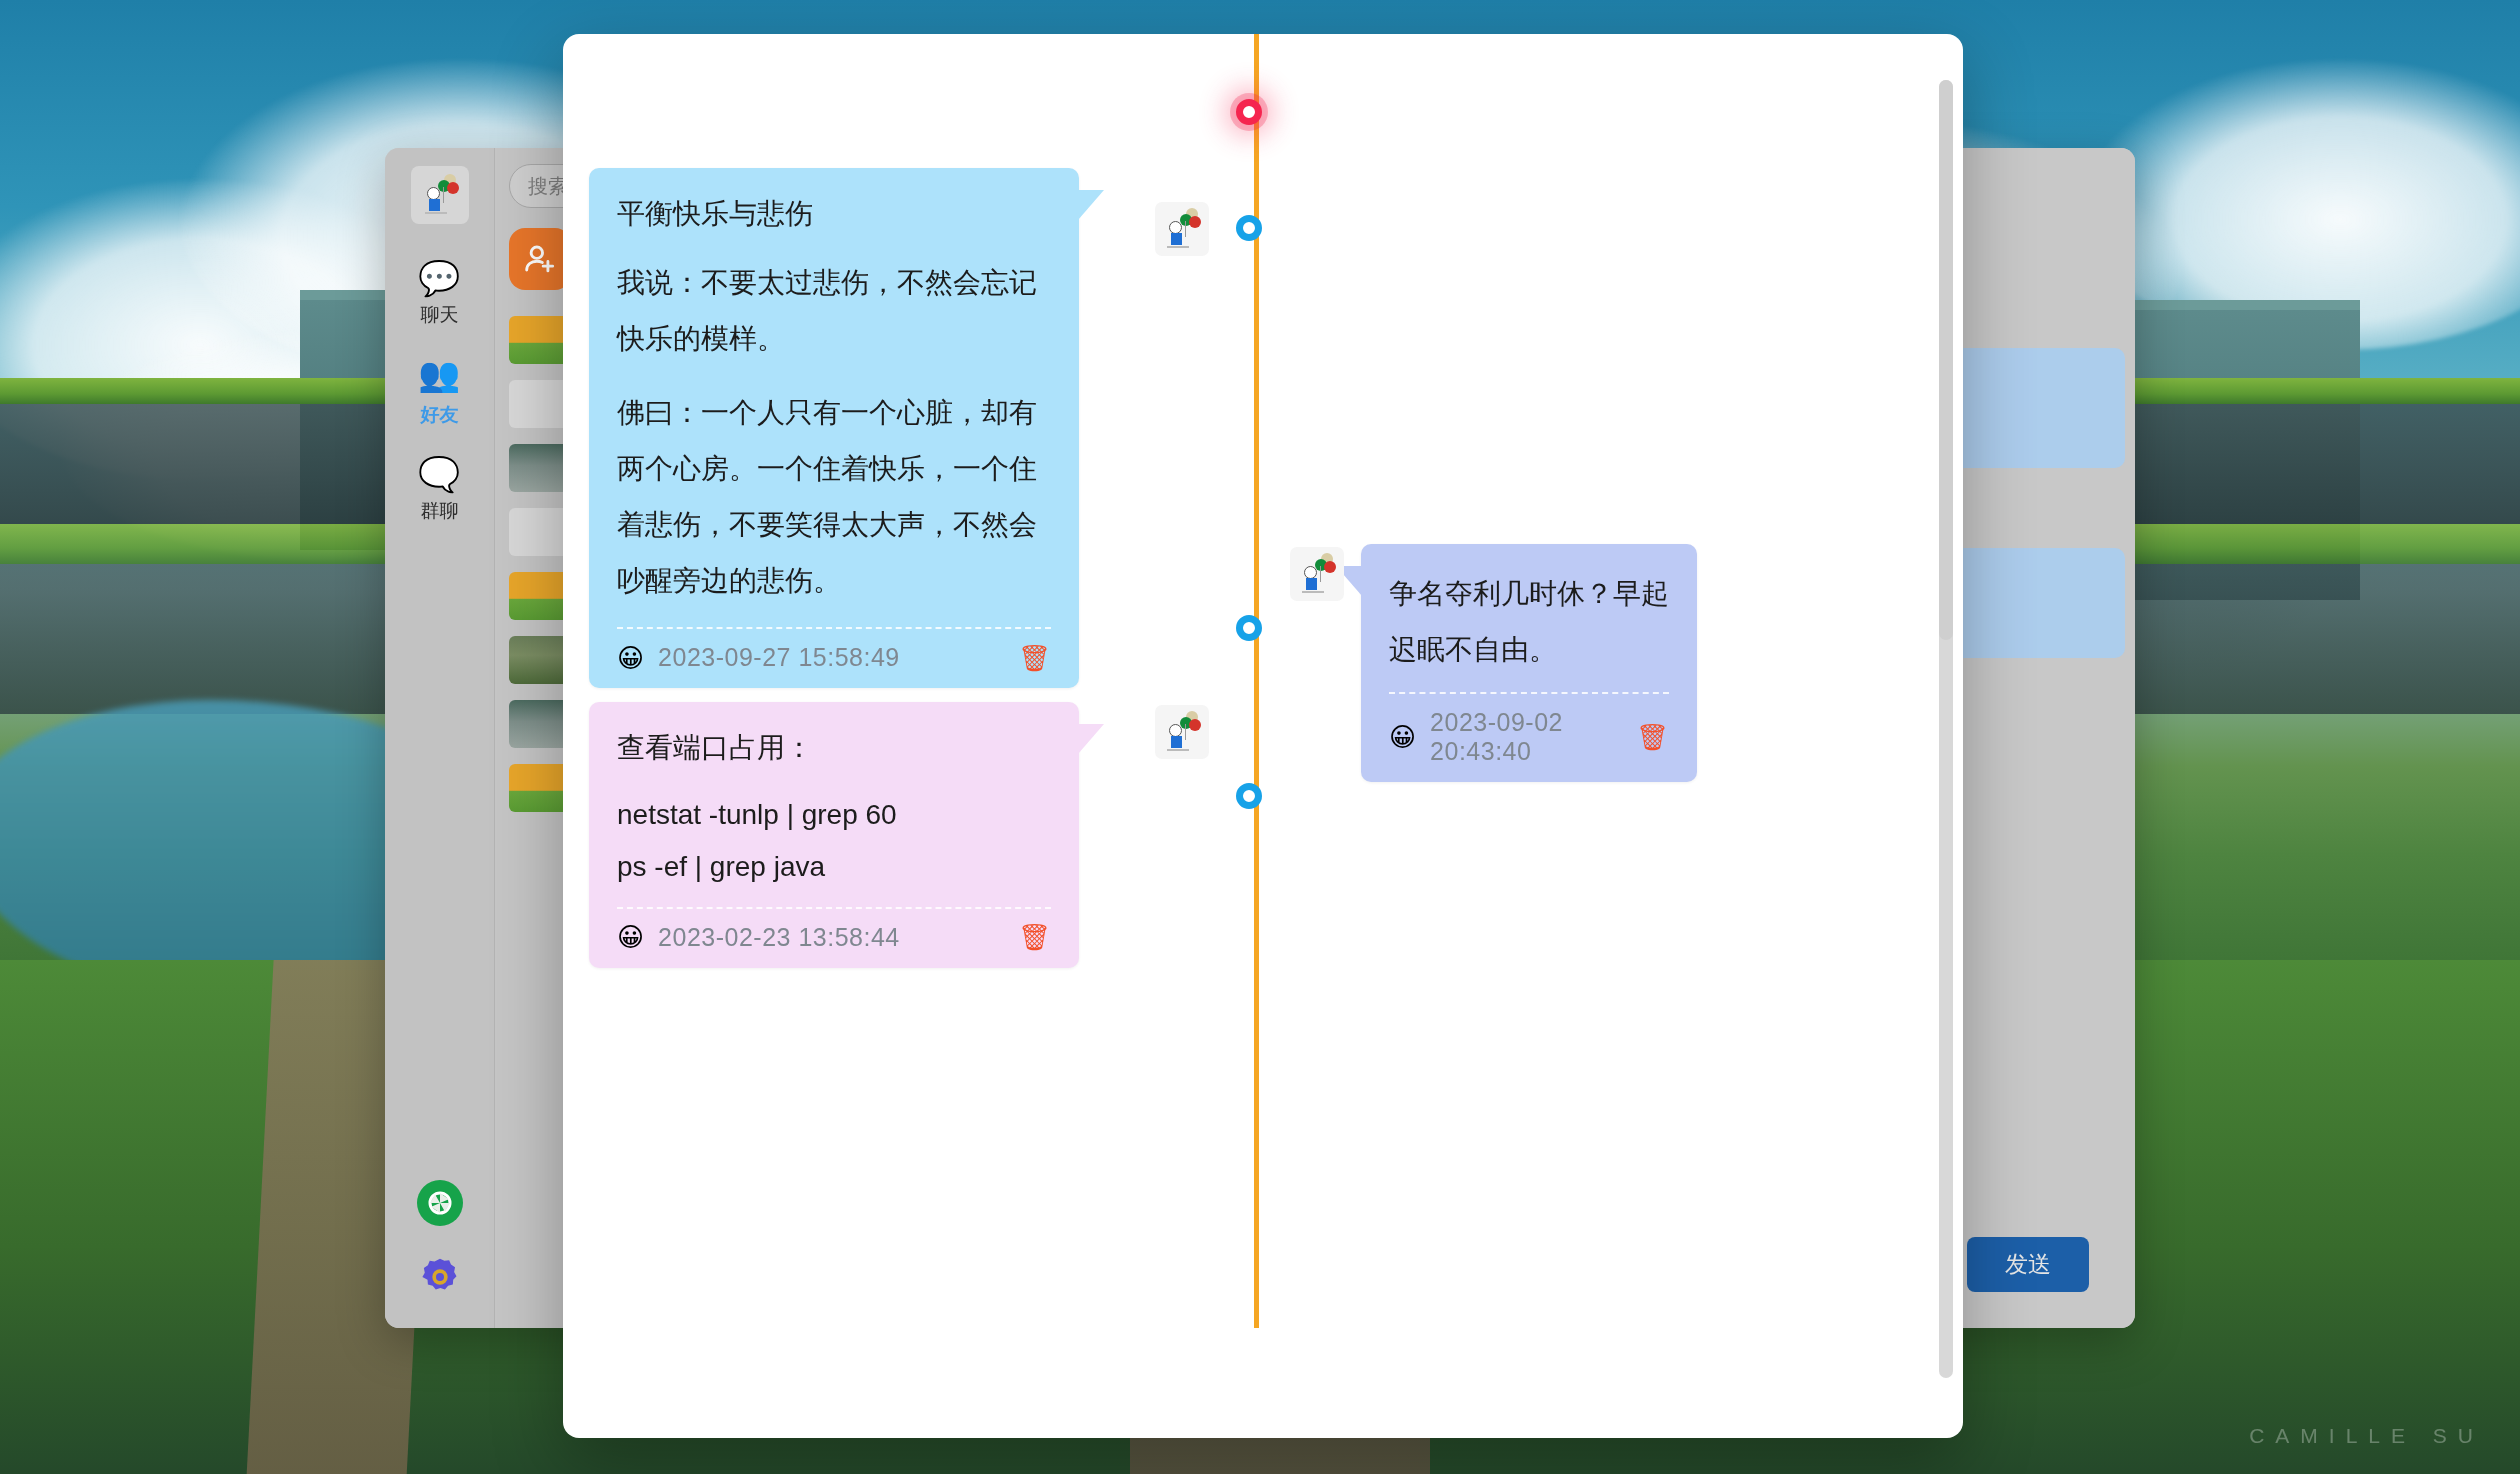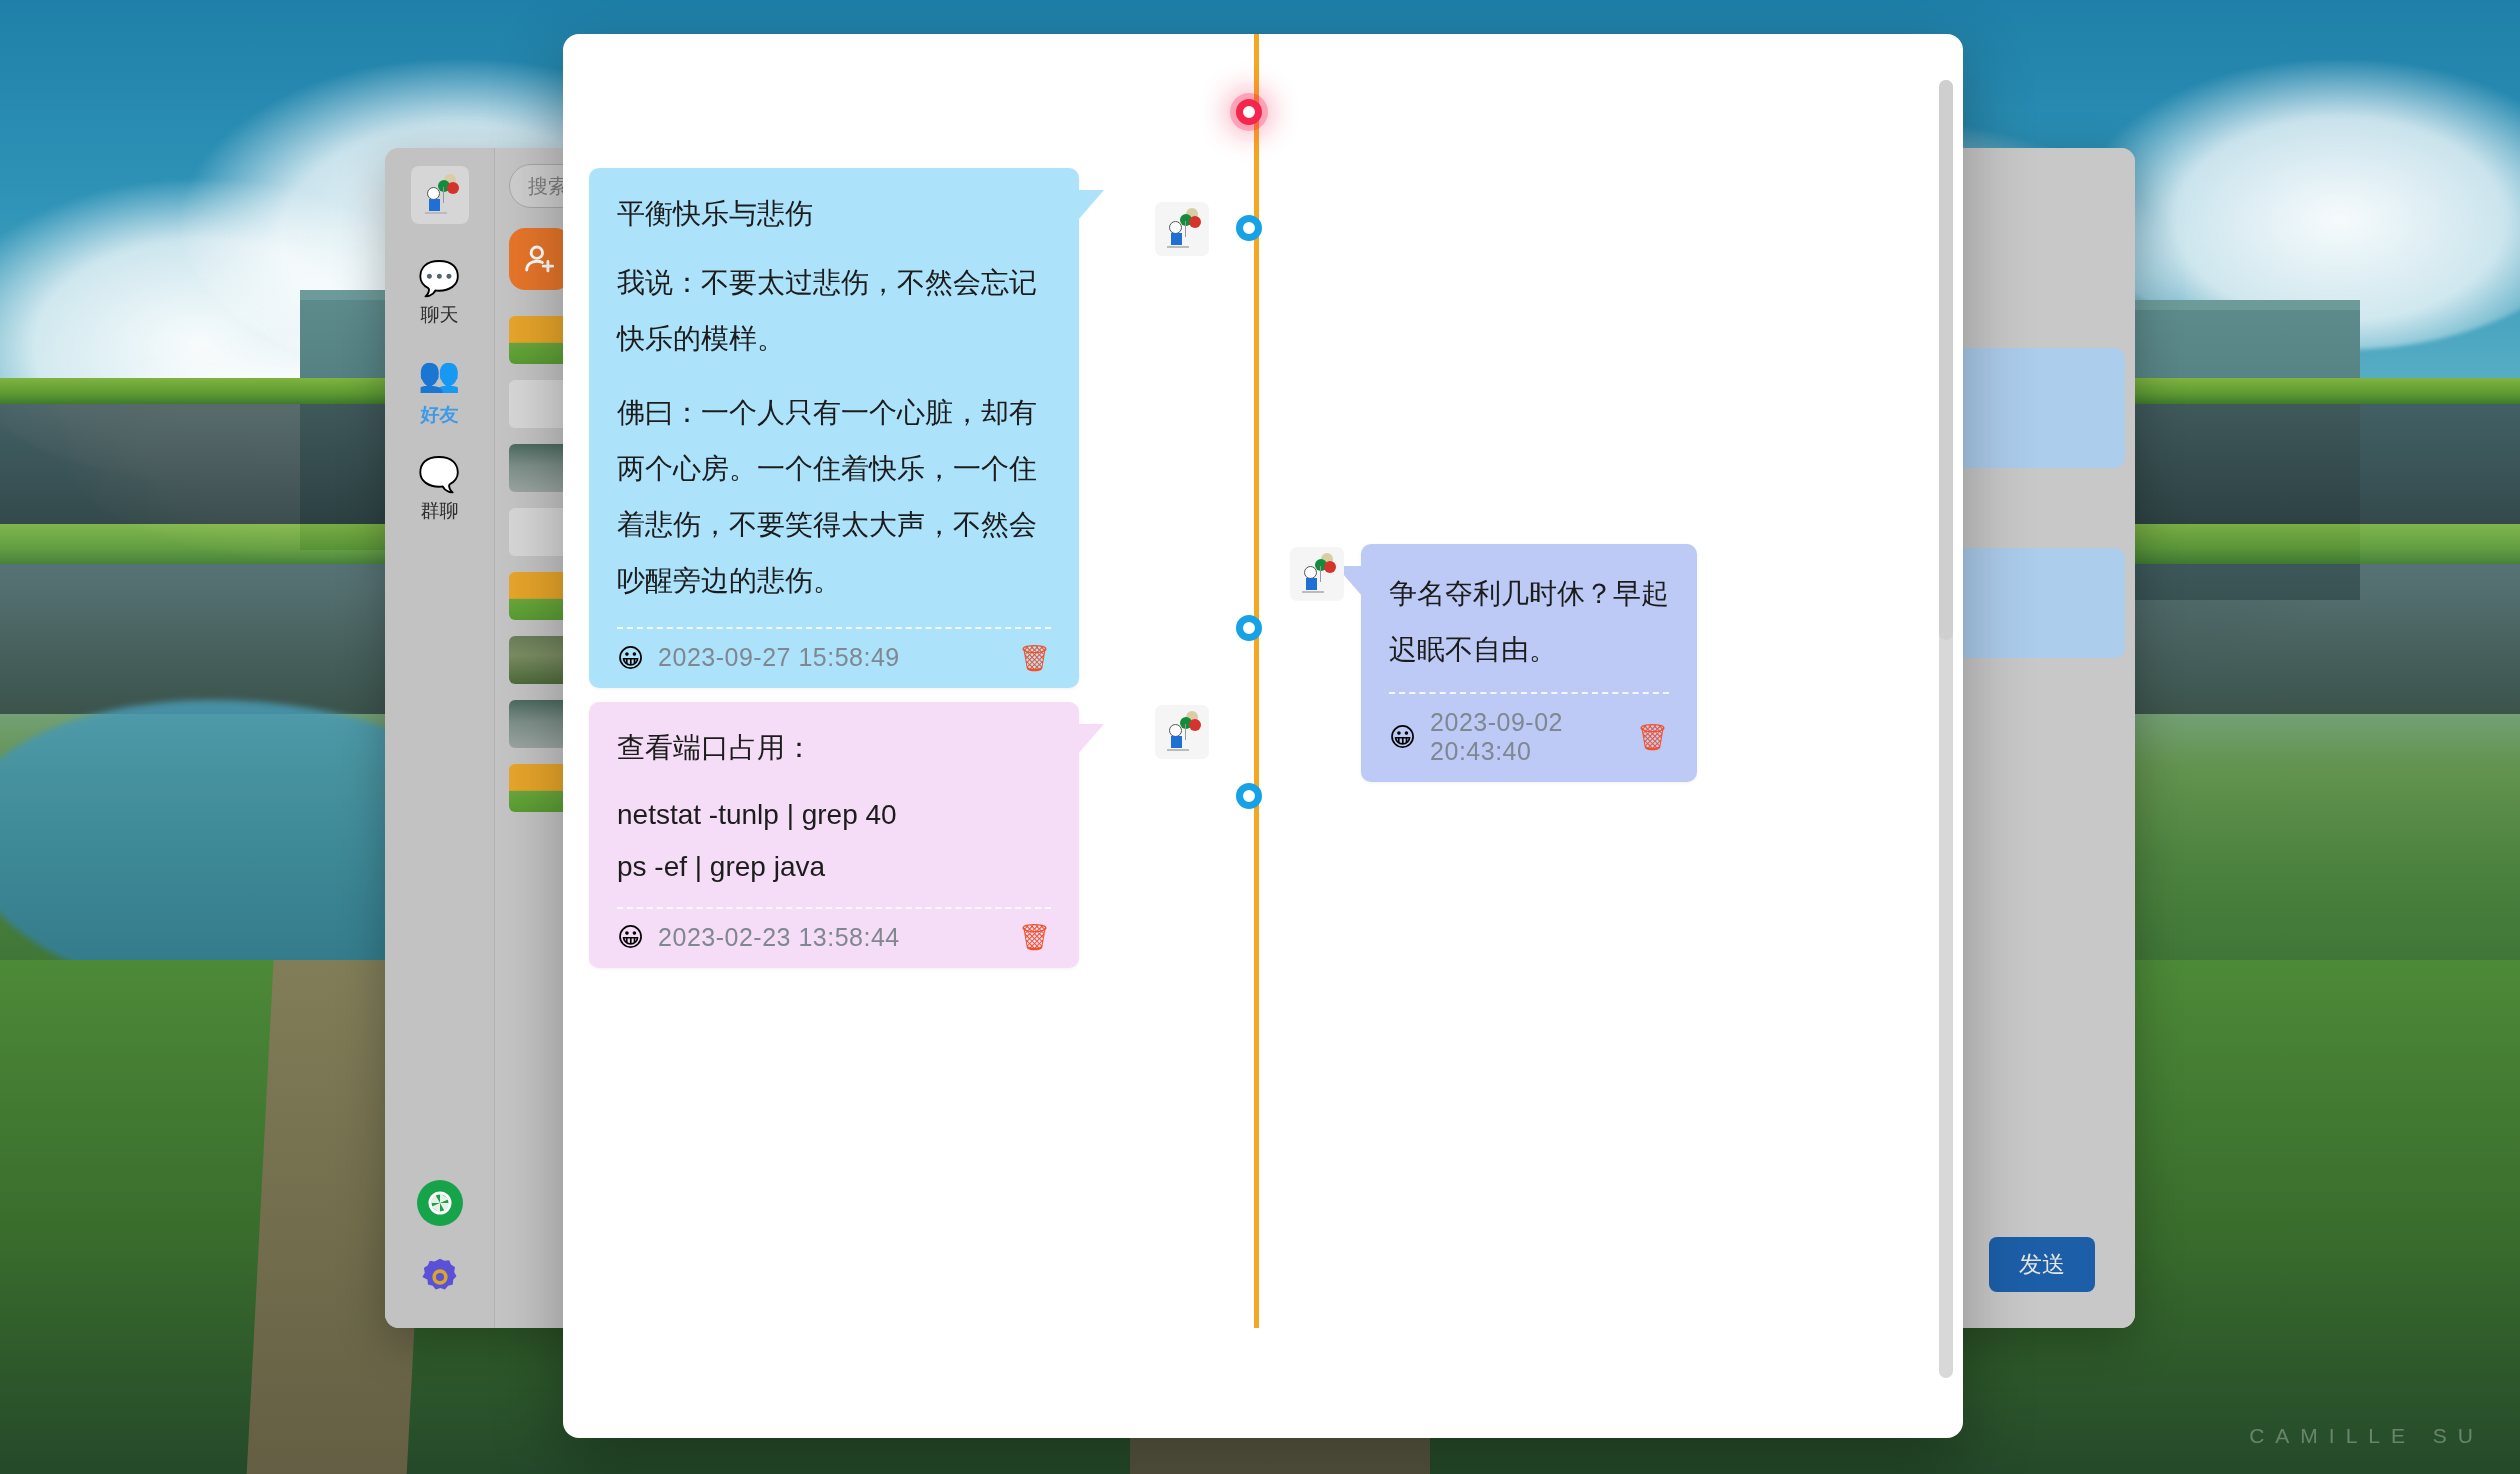--- a/index.html
+++ b/index.html
@@ -131,23 +131,23 @@
 
   #app-main { flex: 1 1 auto; background: #c8c8c8; position: relative; }
   .bg-bubble {
     position:absolute; background:#a9cdf0; border-radius: 10px; opacity:.9;
   }
   .bg-bubble::after{
     content:""; position:absolute; left:-12px; top:10px;
     border:12px solid transparent; border-right-color:#a9cdf0;
   }
   #send-btn {
-    position:absolute; right: 40px; bottom: 36px;
+    position:absolute; right: 46px; bottom: 36px;
     background:#1c5fa8; color:#e6e6e6; font-size: 23px;
-    padding: 12px 30px; border-radius: 8px;
+    padding: 12px 38px; border-radius: 8px;
   }
 
   
   #modal {
     position: absolute;
     left: 563px; top: 34px;
     width: 1400px; height: 1404px;
     background: #fff;
     border-radius: 16px;
     box-shadow: 0 24px 70px rgba(0,0,0,.30);
@@ -438,21 +438,21 @@
           <span class="bal b2"></span>
         <span class="str"></span>
           <span class="head"></span>
           <span class="body"></span>
           <span class="base"></span>
       </div>
     </div>
     <div class="msg" style="left:26px; top:637px; width:490px;">
       <div class="bubble pink tail-right">
         <div class="b-title">查看端口占用：</div>
-        <div class="b-code">netstat -tunlp | grep 40</div>
+        <div class="b-code">netstat -tunlp | grep 60</div>
         <div class="b-code">ps -ef | grep java</div>
         <div class="b-meta">
           <span class="b-emoji">😀</span>
           <span class="b-time">2023-02-23 13:58:44</span>
           <span class="b-del">🗑</span>
         </div>
       </div>
     </div>
 
   </div>

